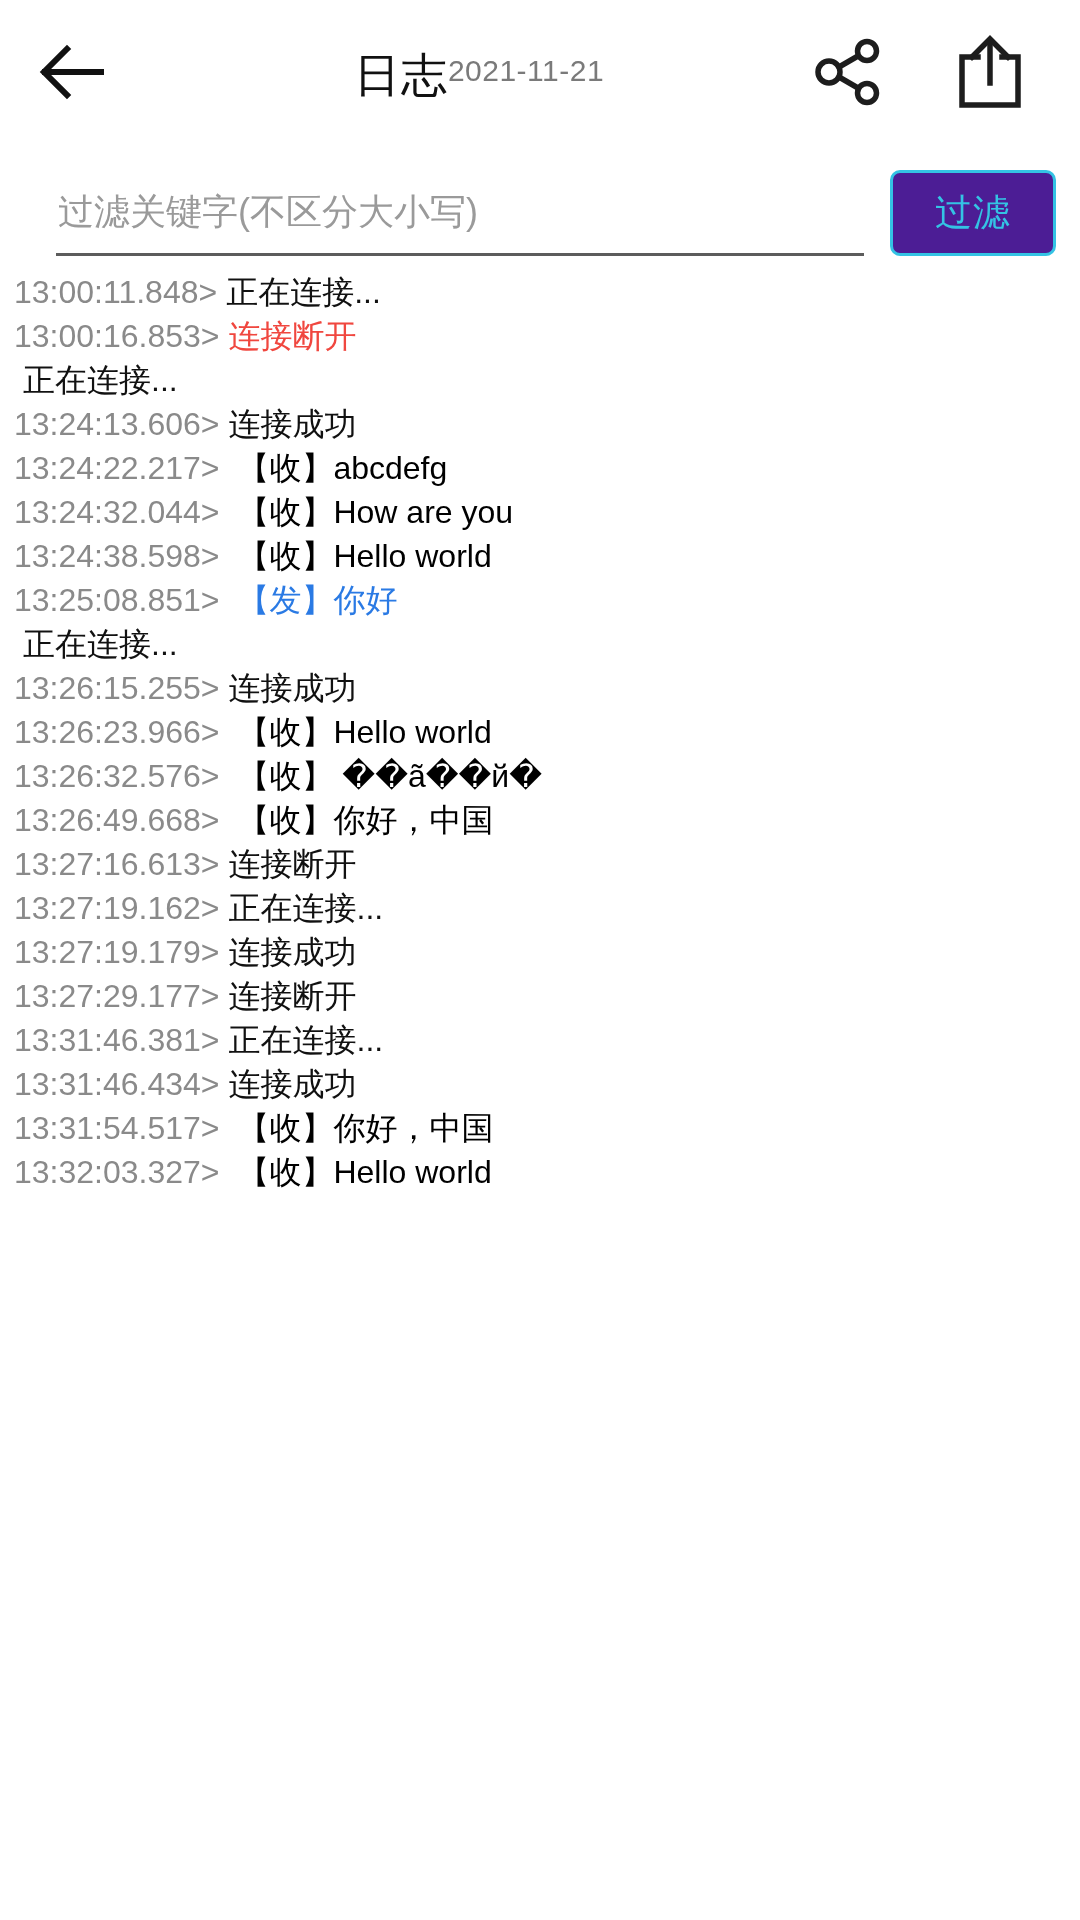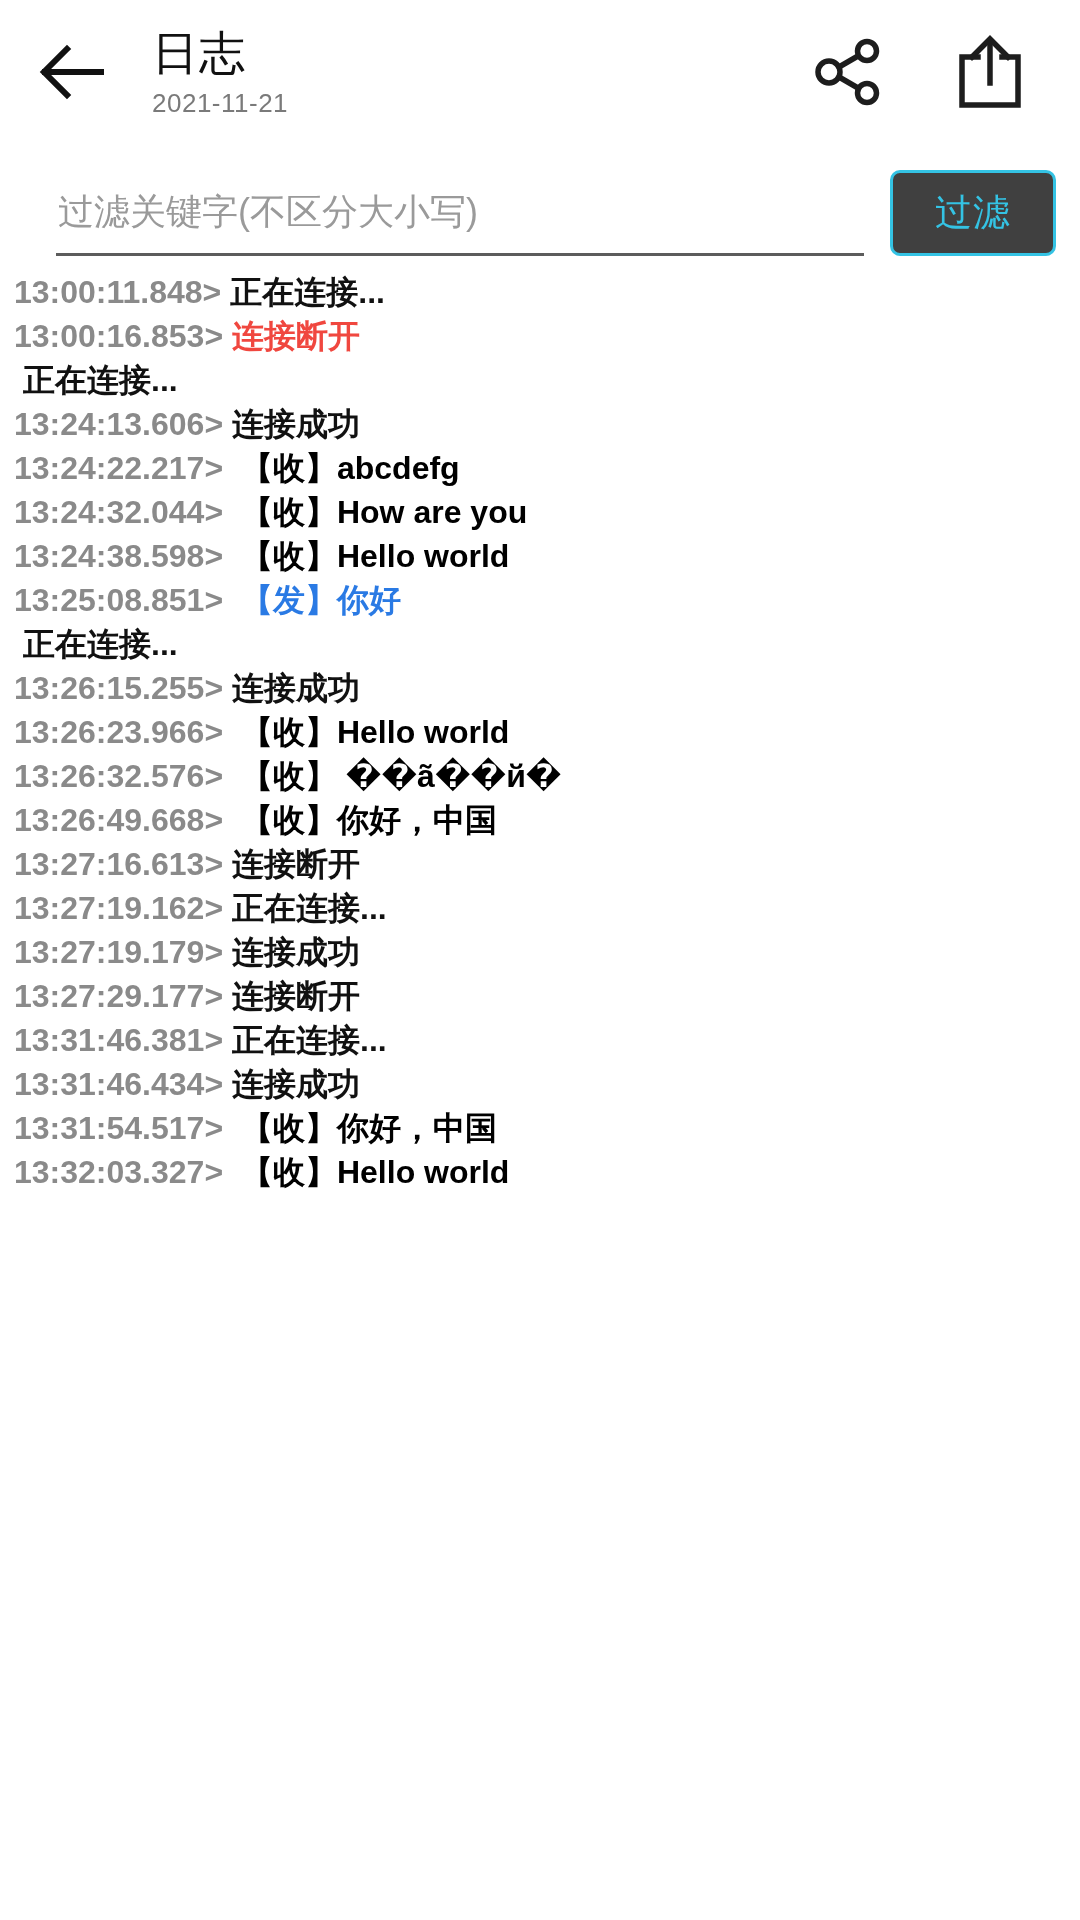--- a/index.html
+++ b/index.html
@@ -23,34 +23,33 @@
     width: 110px;
     height: 110px;
     display: flex;
     align-items: center;
     justify-content: center;
     flex: 0 0 auto;
   }
   .titles {
     flex: 1 1 auto;
     display: flex;
-    flex-direction: column;
     align-items: flex-start;
     justify-content: center;
     padding-left: 26px;
     margin-top: 2px;
   }
   .title {
     font-size: 46px;
     line-height: 54px;
     color: #111111;
     letter-spacing: 1px;
   }
   .subtitle {
-    font-size: 26px;
+    font-size: 30px;
     line-height: 42px;
     color: #7a7a7a;
     margin-top: 2px;
     letter-spacing: 0.5px;
   }
   .actions {
     flex: 0 0 auto;
     display: flex;
     align-items: center;
     gap: 58px;
@@ -90,21 +89,21 @@
     background: transparent;
     padding: 0 2px 12px 2px;
   }
   .filter-input::placeholder { color: #9a9a9a; opacity: 1; }
   .filter-btn {
     flex: 0 0 auto;
     width: 166px;
     height: 86px;
     border: 3px solid #34c3e4;
     border-radius: 10px;
-    background: #404040;
+    background: #4c1d95;
     color: #34c3e4;
     font-family: "Liberation Sans", "DejaVu Sans", sans-serif;
     font-size: 37px;
     line-height: 80px;
     text-align: center;
     letter-spacing: 1px;
     cursor: pointer;
     padding: 0;
   }
 
@@ -112,21 +111,20 @@
   .log-list {
     padding: 14px 0 0 14px;
   }
   .log-row {
     display: flex;
     align-items: center;
     height: 44px;
     font-size: 32px;
     line-height: 44px;
     white-space: pre;
-    font-weight: bold;
   }
   .log-time {
     color: #8a8a8a;
     font-size: 32px;
     letter-spacing: 0;
   }
   .log-msg {
     font-size: 32px;
     padding-left: 9px;
   }

